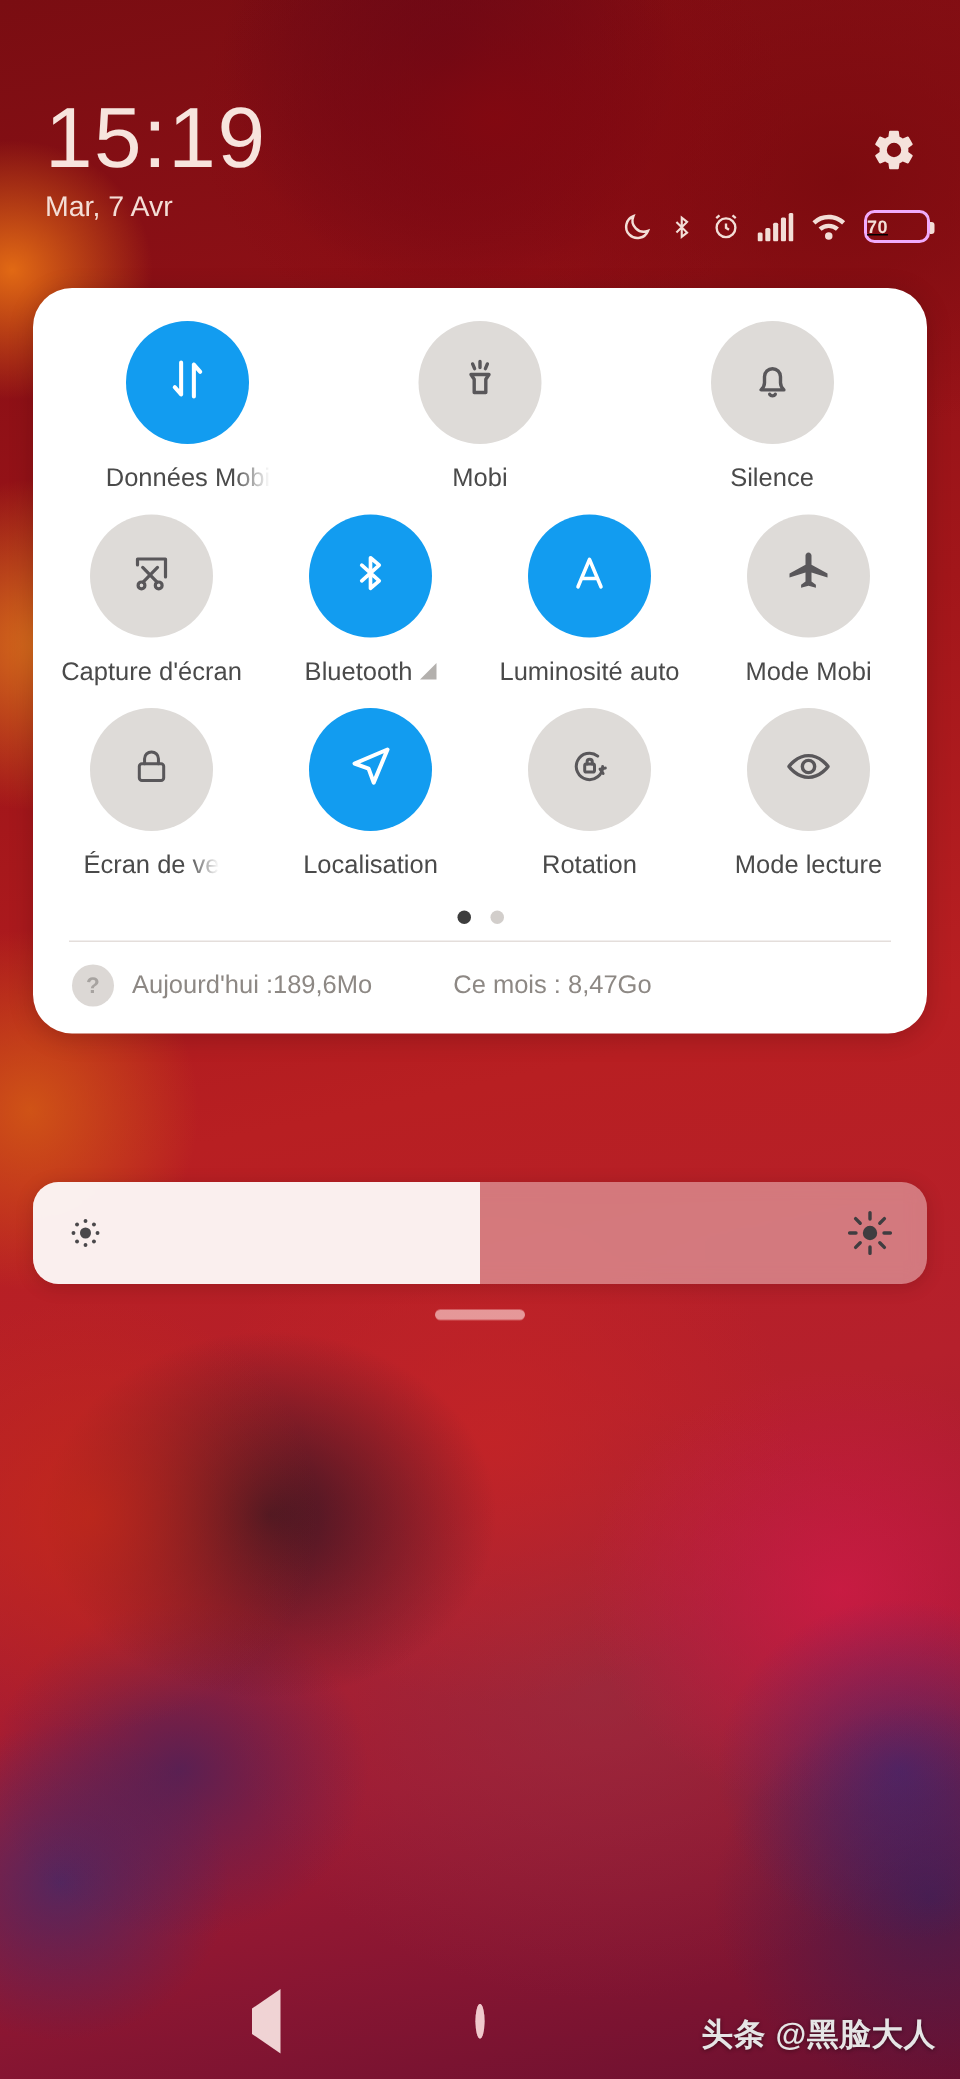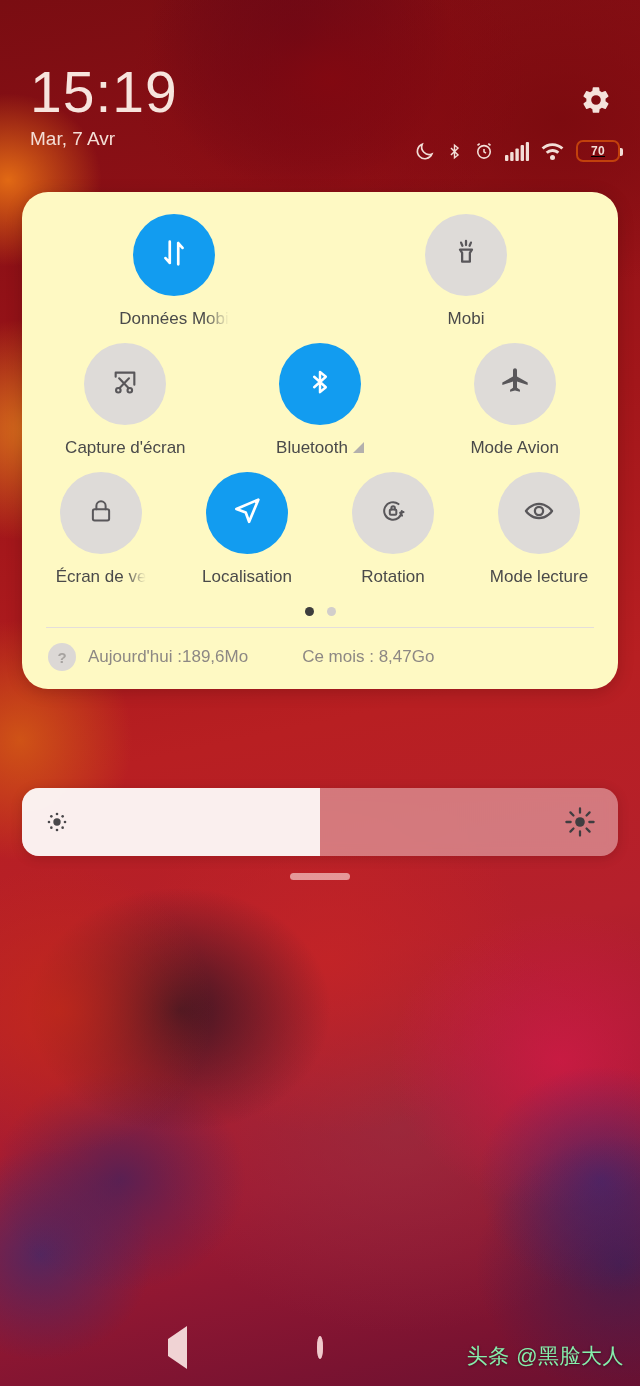--- a/index.html
+++ b/index.html
@@ -44,33 +44,33 @@
     position:absolute; right:22px; top:80px;
     width:44px; height:44px; display:flex; align-items:center; justify-content:center;
   }
   #status-icons {
     position:absolute; right:20px; top:140px;
     display:flex; align-items:center; gap:11px;
   }
   #status-icons .si { display:flex; align-items:center; }
   .batt {
     position:relative; width:44px; height:22px;
-    border:2px solid #c2410c; border-radius:7px;
-    display:flex; align-items:center; justify-content:center;text-decoration:underline;
+    border:2px solid #f0abfc; border-radius:7px;
+    display:flex; align-items:center; justify-content:flex-start;text-decoration:underline;
   }
   .batt:after {
     content:""; position:absolute; right:-5px; top:6px;
     width:3px; height:8px; background:#f3ded7; border-radius:0 2px 2px 0;
   }
   .batt span { font-size:12px; color:#f3ded7; font-weight:700; letter-spacing:.3px; }
 
   
   #qs-panel {
     position:absolute; left:22px; top:192px; width:596px;
-    background:#fef9c3; border-radius:26px;
+    background:#ffffff; border-radius:26px;
     box-shadow:0 3px 16px rgba(40,0,0,.22);
     padding:22px 6px 0;
   }
   .tile-row { display:flex; }
   .tile { flex:1; display:flex; flex-direction:column; align-items:center; padding-bottom:14px; }
   .tile-circle {
     width:82px; height:82px; border-radius:50%;
     display:flex; align-items:center; justify-content:center;
     background:#dedbd8;
   }
@@ -147,21 +147,21 @@
     border-width:13px 19px 13px 0; border-color:transparent #f0d3d4 transparent transparent;
   }
   .nav-circle {
     width:33px; height:33px; border-radius:50%;
     border:3px solid #f0c9cc; background:rgba(240,208,210,.72);
   }
   .nav-square { width:26px; height:26px; background:#f2ccce; border-radius:3px; }
 
   #watermark {
     position:absolute; right:16px; bottom:16px;
-    color:#86efac; font-size:21px; font-weight:400;
+    color:#e5e5e5; font-size:21px; font-weight:700;
     text-shadow:0 1px 3px rgba(0,0,0,.45);
     letter-spacing:.5px;
   }
 </style>
 </head>
 <body>
 
 <div id="wallpaper"></div>
 
 <div id="clock-area">
@@ -239,20 +239,33 @@
             <path d="M7.5 9.5h9l-1.6 2.4v6.6h-5.8v-6.6L7.5 9.5z"></path>
             <path d="M12 3v3M8.3 4.2l1 2.4M15.7 4.2l-1 2.4"></path>
           </svg>
         </span>
       </div>
       <div class="tile-label-wrap">
         <span class="tile-label">Mobi</span>
       </div>
     </div>
 
+    <div class="tile">
+      <div class="tile-circle">
+        <span>
+          <svg width="32" height="32" viewBox="0 0 24 24" fill="none" stroke="#59575a" stroke-width="1.7" stroke-linecap="round" stroke-linejoin="round">
+            <path d="M6.3 17.2h11.4c-1.2-1.2-1.7-2-1.7-3.6v-3A4 4 0 0012 6.6a4 4 0 00-4 4v3c0 1.6-.5 2.4-1.7 3.6z"></path>
+            <path d="M10.6 19.4c.3.5.8.8 1.4.8s1.1-.3 1.4-.8"></path>
+          </svg>
+        </span>
+      </div>
+      <div class="tile-label-wrap">
+        <span class="tile-label">Silence</span>
+      </div>
+    </div>
   </div>
 
   <div class="tile-row">
     <div class="tile">
       <div class="tile-circle">
         <span>
           <svg width="32" height="32" viewBox="0 0 24 24" fill="none" stroke="#59575a" stroke-width="1.6" stroke-linecap="round" stroke-linejoin="round">
             <path d="M5 8V5h14v9"></path>
             <path d="M7.6 9.2l7.2 7.4M15 9.2l-7.2 7.4"></path>
             <circle cx="7" cy="18.2" r="1.7"></circle>
@@ -272,31 +285,43 @@
             <path d="M7 7.5l10 9-5 4.2V3.3l5 4.2-10 9"></path>
           </svg>
         </span>
       </div>
       <div class="tile-label-wrap">
         <span class="tile-label">Bluetooth</span>
         <span class="expand-tri"></span>
       </div>
     </div>
 
+    <div class="tile">
+      <div class="tile-circle on">
+        <span>
+          <svg width="34" height="34" viewBox="0 0 24 24" fill="none" stroke="#fff" stroke-width="1.7" stroke-linecap="round" stroke-linejoin="round">
+            <path d="M6.6 18.5L12 5.6l5.4 12.9M8.7 14.6h6.6"></path>
+          </svg>
+        </span>
+      </div>
+      <div class="tile-label-wrap">
+        <span class="tile-label">Luminosité auto</span>
+      </div>
+    </div>
 
     <div class="tile">
       <div class="tile-circle">
         <span>
           <svg width="32" height="32" viewBox="0 0 24 24" fill="#59575a">
             <path d="M21.5 14.2v-1.9l-8-4.4V3.3c0-.9-.7-1.6-1.5-1.6s-1.5.7-1.5 1.6v4.6l-8 4.4v1.9l8-2.5v4.6l-2.2 1.6v1.5l3.7-1 3.7 1v-1.5l-2.2-1.6v-4.6l8 2.5z"></path>
           </svg>
         </span>
       </div>
       <div class="tile-label-wrap">
-        <span class="tile-label">Mode Avion</span>
+        <span class="tile-label">Mode Mobi</span>
       </div>
     </div>
   </div>
 
   <div class="tile-row">
     <div class="tile truncated">
       <div class="tile-circle">
         <span>
           <svg width="30" height="30" viewBox="0 0 24 24" fill="none" stroke="#59575a" stroke-width="1.6" stroke-linecap="round" stroke-linejoin="round">
             <rect x="5.5" y="10.5" width="13" height="9" rx="1.4"></rect>

